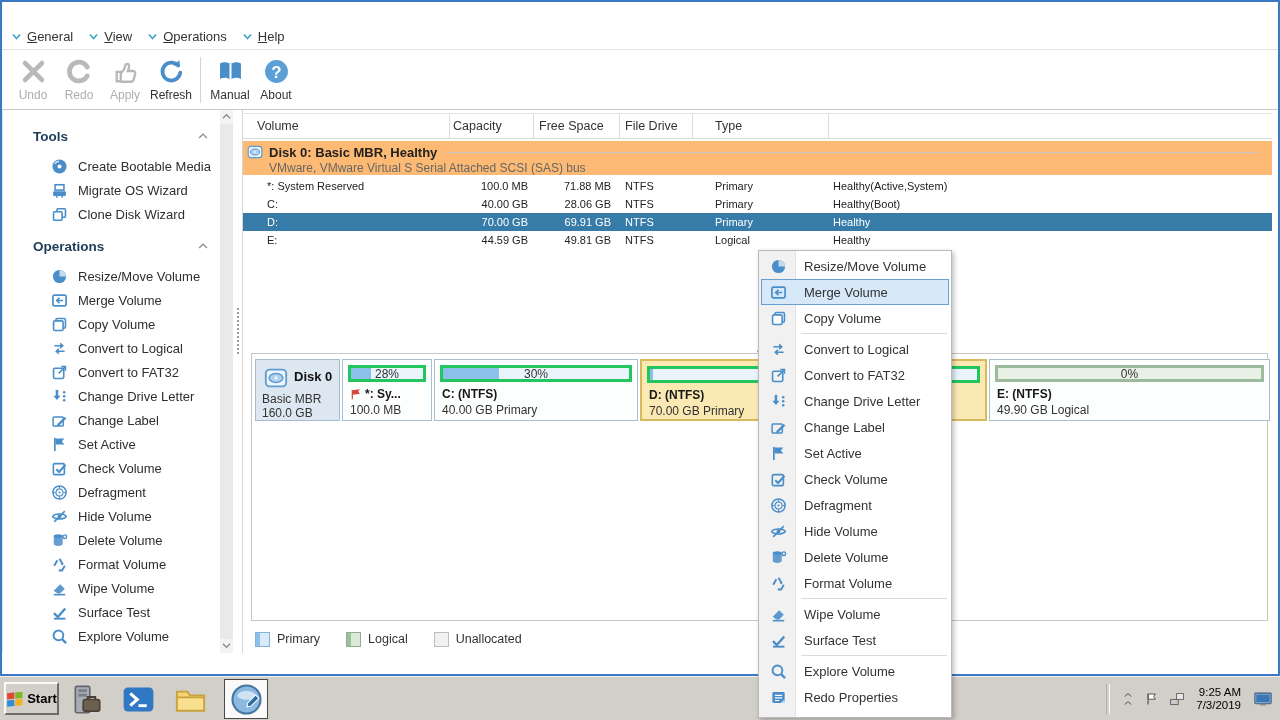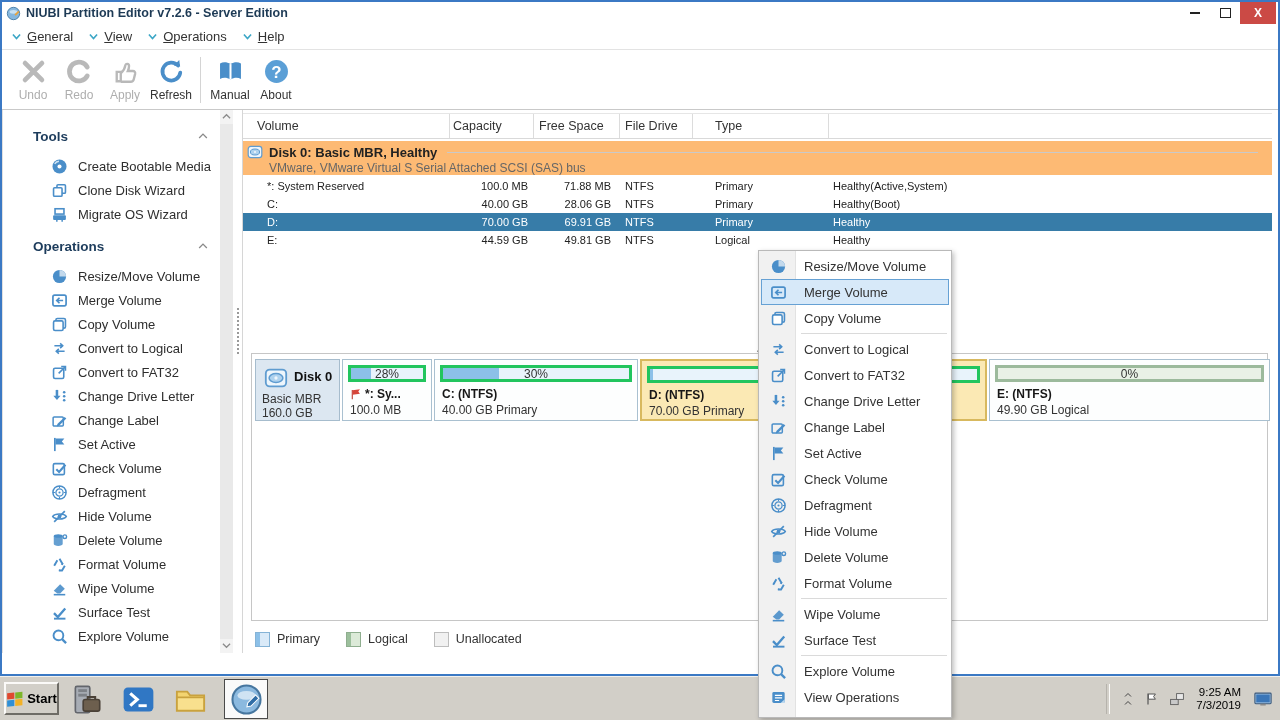--- a/index.html
+++ b/index.html
@@ -127,39 +127,20 @@
   .clock{text-align:right;font-size:11.5px;color:#000;line-height:13px;margin:0 2px;}
   u{text-decoration:underline;}
 </style>
 </head>
 <body>
 
 <div class="desktop">
 
   <div class="window">
 
-    <div class="titlebar">
-      <span class="app-ico">
-          <svg viewBox="0 0 16 16" width="100%" height="100%" style="display:block">
-            <circle cx="8" cy="8" r="6.6" fill="#86b7de" stroke="#4a7fa9" stroke-width="1"></circle>
-            <ellipse cx="8" cy="6.2" rx="4.2" ry="2" fill="#c8e0f2"></ellipse>
-            <path d="M9 9l4-4 1.4 1.4-4 4z" fill="#e8a33d"></path>
-          </svg>
-        </span>
-      <span class="ttl">NIUBI Partition Editor v7.2.6 - Server Edition</span>
-      <div class="winbtns">
-        <div class="wbtn">
-            <span class="mini"></span>
-          </div>
-        <div class="wbtn">
-            <span class="maxi"></span>
-          </div>
-        <div class="wbtn close">X</div>
-      </div>
-    </div>
 
     <div class="menubar">
 
     <div class="menu-it">
           <span class="mchev">
             <svg viewBox="0 0 16 16" width="100%" height="100%" style="display:block">
               <path d="M3.6 5.6L8 10.4l4.4-4.8" stroke="#3ba6c6" stroke-width="2" fill="none"></path>
             </svg>
           </span>
           <span class="mlab"><u>G</u>eneral</span>
@@ -266,35 +247,35 @@
                   <circle cx="8" cy="8" r="6.6" fill="#4a8ec9"></circle>
                   <circle cx="8" cy="8" r="1.9" fill="#fff"></circle>
                   <path d="M3.5 5.5a5.2 5.2 0 0 1 4-2.4" stroke="#cfe4f4" stroke-width="1.4" fill="none"></path>
                 </svg>
               </span>
               <span class="si-lab">Create Bootable Media</span>
             </div>
             <div class="side-it">
               <span class="si-ico">
                 <svg viewBox="0 0 16 16" width="100%" height="100%" style="display:block">
-                  <rect x="5.6" y="2.6" width="8" height="8" rx="1" fill="none" stroke="#4a8ec9" stroke-width="1.5"></rect>
-                  <rect x="2.4" y="5.4" width="8" height="8" rx="1" fill="#fff" stroke="#4a8ec9" stroke-width="1.5"></rect>
-                </svg>
-              </span>
-              <span class="si-lab">Clone Disk Wizard</span>
-            </div>
-            <div class="side-it">
-              <span class="si-ico">
-                <svg viewBox="0 0 16 16" width="100%" height="100%" style="display:block">
                   <rect x="2" y="8.6" width="12" height="4.6" rx="1" fill="#4a8ec9"></rect>
                   <rect x="3.8" y="2.6" width="8.4" height="5" fill="none" stroke="#4a8ec9" stroke-width="1.5"></rect>
                   <path d="M5.5 13.2v1.6M10.5 13.2v1.6" stroke="#4a8ec9" stroke-width="1.4"></path>
                 </svg>
               </span>
               <span class="si-lab">Migrate OS Wizard</span>
+            </div>
+            <div class="side-it">
+              <span class="si-ico">
+                <svg viewBox="0 0 16 16" width="100%" height="100%" style="display:block">
+                  <rect x="5.6" y="2.6" width="8" height="8" rx="1" fill="none" stroke="#4a8ec9" stroke-width="1.5"></rect>
+                  <rect x="2.4" y="5.4" width="8" height="8" rx="1" fill="#fff" stroke="#4a8ec9" stroke-width="1.5"></rect>
+                </svg>
+              </span>
+              <span class="si-lab">Clone Disk Wizard</span>
             </div>
           </div>
         <div class="sec-head">
           <span class="sh-lab">Operations</span>
           <span class="sh-chev">
               <svg viewBox="0 0 16 16" width="100%" height="100%" style="display:block">
                 <path d="M3.6 10.2L8 5.8l4.4 4.4" stroke="#8a8a8a" stroke-width="1.5" fill="none"></path>
               </svg>
             </span>
         </div>
@@ -877,18 +858,18 @@
           <span class="mi-label">Explore Volume</span>
         </div>
         <div class="menu-item">
           <span class="mi-icon">
             <svg viewBox="0 0 16 16" width="100%" height="100%" style="display:block">
               <rect x="2.2" y="2.8" width="11.6" height="10.4" rx="1.4" fill="#4a8ec9"></rect>
               <path d="M4.6 6h6.8M4.6 8.4h6.8M4.6 10.8h4" stroke="#fff" stroke-width="1.1"></path>
               <path d="M10 13.2l3.8-3.6v3.6z" fill="#bcd8ee"></path>
             </svg>
           </span>
-          <span class="mi-label">View Operations</span>
+          <span class="mi-label">Redo Properties</span>
         </div>
       </div>
   </div>
 
 </div>
 
 </body></html>

